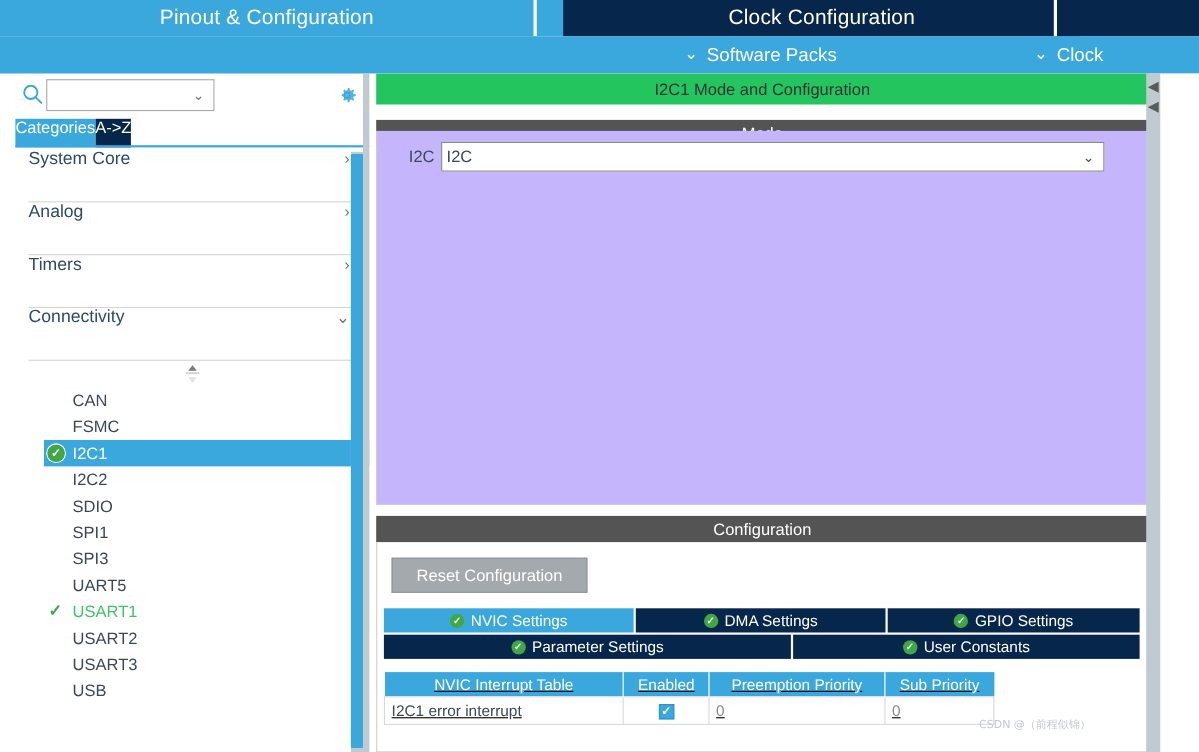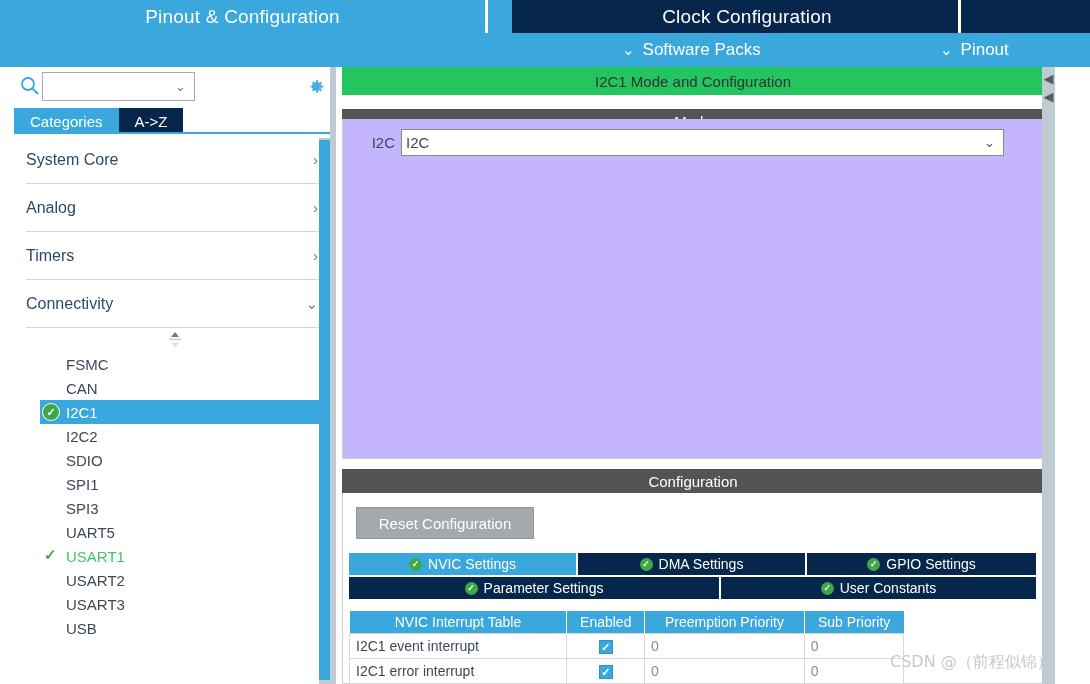--- a/index.html
+++ b/index.html
@@ -37,31 +37,31 @@
   .searchbox {
     position: absolute; left: 42px; top: 72px; width: 153px; height: 29px;
     background: #ffffff; border: 1px solid #a9a9a9;
     display: flex; align-items: center; justify-content: flex-end; padding-right: 8px;
   }
   .searchbox .caret { color: #777; font-size: 13px; }
   .gear-icon { position: absolute; left: 305px; top: 76px; width: 21px; height: 21px; }
 
   .cattabs { position: absolute; left: 14px; top: 108px; height: 26px; display: flex; }
   .cattab {
-    height: 26px; display: flex; align-items: center; justify-content: center;
-    color: #ffffff; font-size: 15px; padding: 0 16px;
+    height: 26px; display: flex; align-items: flex-start; justify-content: center;
+    color: #ffffff; font-size: 15px; padding: 0 0;
   }
   .cattab.sel { background: #3aa8dc; }
   .cattab.unsel { background: #06264c; }
   .cattab-underline { position: absolute; left: 14px; top: 132px; width: 322px; height: 2px; background: #3aa8dc; }
 
   .listwrap { position: absolute; left: 14px; top: 136px; width: 322px; height: 548px; overflow: hidden; background: #fff; }
   .catheader {
     position: relative; height: 48px; margin-left: 12px; margin-right: 14px;
-    display: flex; align-items: center; justify-content: space-between;
+    display: flex; align-items: flex-start; justify-content: space-between;
     border-bottom: 1px solid #d4d4d4;
     color: #2e4a66; font-size: 16px;
   }
   .catheader .arrow { color: #777; font-size: 15px; padding-right: 4px; }
   .sortspin { height: 24px; display: flex; align-items: center; justify-content: center; }
 
   .periph-list { padding-top: 0; }
   .periph {
     position: relative; height: 24px; display: flex; align-items: center;
     padding-left: 52px; font-size: 15px; color: #3c4858;
@@ -126,21 +126,21 @@
     color: #ffffff; font-size: 14px;
   }
   .cfgtab.active { background: #3aa8dc; }
   .cfgtab.idle { background: #06264c; }
   .tabcheck {
     width: 13px; height: 13px; border-radius: 50%; background: #3fa845;
     color: #ffffff; font-size: 9px; font-weight: bold;
     display: flex; align-items: center; justify-content: center; line-height: 1;
   }
 
-  .nvic-table { position: absolute; left: 6px; top: 118px; width: 555px; font-size: 14px; border-collapse: collapse; }
+  .nvic-table { position: absolute; left: 6px; top: 118px; width: 555px; font-size: 14px; border-collapse: collapse; text-decoration: underline; }
   .nvic-table th {
     background: #3aa8dc; color: #ffffff; font-weight: normal; height: 22px;
     border-right: 1px solid #ffffff; text-align: center;
   }
   .nvic-table th:last-child { border-right: none; }
   .nvic-table td { height: 25px; border: 1px solid #d8d8d8; color: #3c4858; padding: 0 6px; background: #fff; }
   .nvic-table td.c-name { width: 281px; }
   .nvic-table td.c-en { width: 88px; text-align: center; padding: 0; }
   .nvic-table td.c-pre { width: 196px; color: #8a8a8a; }
   .nvic-table td.c-sub { width: 122px; color: #8a8a8a; }
@@ -148,21 +148,21 @@
     display: inline-block; width: 14px; height: 14px; background: #3aa8dc;
     border: 1px solid #2f93c4; color: #ffffff; font-size: 11px; font-weight: bold;
     line-height: 12px; text-align: center; vertical-align: middle;
   }
 
   .rail { position: absolute; left: 1042px; top: 67px; width: 13px; height: 617px; background: #c0cad1; }
   .rail-arrow { position: absolute; left: 1042px; width: 13px; height: 16px; display: flex; align-items: center; justify-content: center; color: #5a5a5a; font-size: 13px; }
   .rp-rightwhite { position: absolute; left: 1055px; top: 67px; width: 35px; height: 617px; background: #ffffff; }
 
   .watermark {
-    position: absolute; left: 890px; top: 652px; color: #c3c9cf; font-size: 16px;
+    position: absolute; left: 890px; top: 652px; color: #c3c9cf; font-size: 10px;
     font-family: "DejaVu Sans", sans-serif; white-space: nowrap;
   }
 </style>
 </head>
 <body>
 
 <div id="app">
 
   <div class="tabbar">
     <div class="maintab active-light" style="left:0;width:485px;">
@@ -178,21 +178,21 @@
     </div>
   </div>
 
   <div class="subbar">
     <div class="subitem" style="left:622px;">
       <span class="chev">⌄</span>
       <span>Software Packs</span>
     </div>
     <div class="subitem" style="left:940px;">
       <span class="chev">⌄</span>
-      <span>Pinout</span>
+      <span>Clock</span>
     </div>
   </div>
 
   <div class="leftpanel"></div>
 
   <svg class="search-icon" viewBox="0 0 20 20">
     <circle cx="8" cy="8" r="6" fill="none" stroke="#3aa8dc" stroke-width="1.8"></circle>
     <line x1="12.5" y1="12.5" x2="18" y2="18" stroke="#3aa8dc" stroke-width="1.8"></line>
   </svg>
 
@@ -240,24 +240,24 @@
     <div class="sortspin">
       <svg width="18" height="20" viewBox="0 0 18 20">
         <polygon points="9,2 13,7 5,7" fill="#7a7a7a"></polygon>
         <rect x="3" y="8.5" width="12" height="1.6" fill="#cfcfcf"></rect>
         <polygon points="9,18 13,13 5,13" fill="#e2e2e2"></polygon>
       </svg>
     </div>
 
     <div class="periph-list">
       <div class="periph">
+          <span>CAN</span>
+        </div>
+      <div class="periph">
           <span>FSMC</span>
-        </div>
-      <div class="periph">
-          <span>CAN</span>
         </div>
       <div class="periph selected">
         <span class="badge-check">
             <span class="inner">✓</span>
           </span>
         <span>I2C1</span>
       </div>
       <div class="periph">
           <span>I2C2</span>
         </div>
@@ -347,26 +347,20 @@
           <thead>
             <tr>
               <th style="width:281px;">NVIC Interrupt Table</th>
               <th style="width:88px;">Enabled</th>
               <th style="width:196px;">Preemption Priority</th>
               <th style="width:122px;">Sub Priority</th>
             </tr>
           </thead>
           <tbody>
             <tr>
-              <td class="c-name">I2C1 event interrupt</td>
-              <td class="c-en"><span class="cbox">✓</span></td>
-              <td class="c-pre">0</td>
-              <td class="c-sub">0</td>
-            </tr>
-            <tr>
               <td class="c-name">I2C1 error interrupt</td>
               <td class="c-en"><span class="cbox">✓</span></td>
               <td class="c-pre">0</td>
               <td class="c-sub">0</td>
             </tr>
           </tbody>
         </table>
       </div>
     </div>
   </div>

